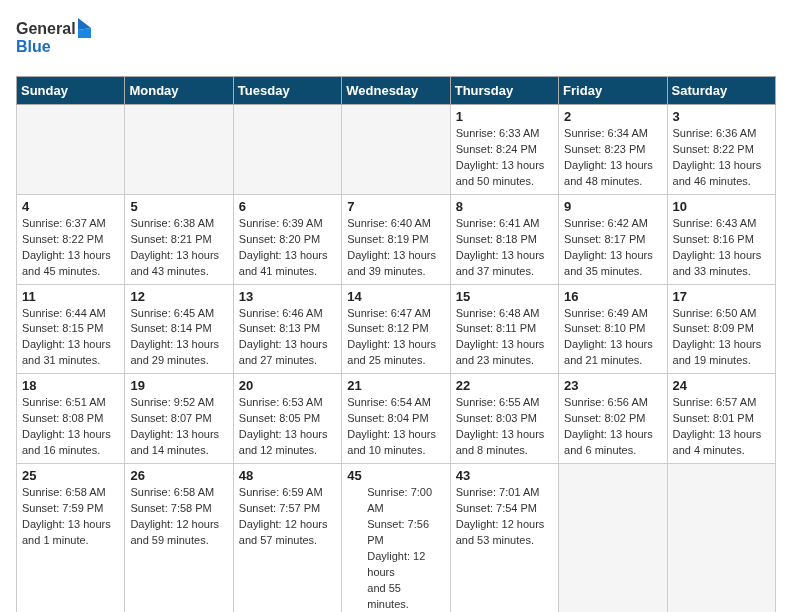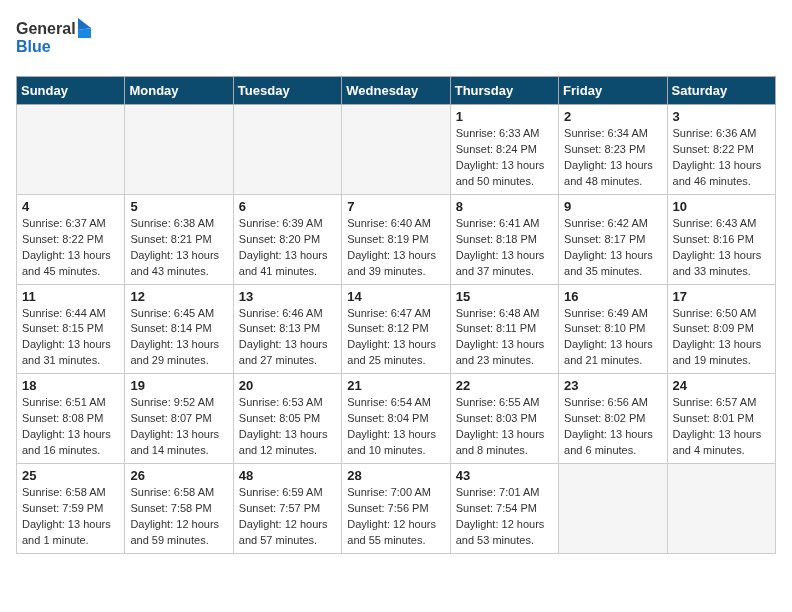--- a/index.html
+++ b/index.html
@@ -298,22 +298,22 @@
 and 59 minutes.</div>
         </td>
         <td>
           <span class="day-number">48</span>
           <div class="day-info" style="white-space: pre-line;">Sunrise: 6:59 AM
 Sunset: 7:57 PM
 Daylight: 12 hours
 and 57 minutes.</div>
         </td>
         <td>
-          <span class="day-number">28</span>
-          <div class="day-info" style="white-space: pre-line;">Sunrise: 7:00 AM
+          <span class="day-number">45</span>
+          <div class="day-info" style="white-space: pre-line; margin-left: 20px;">Sunrise: 7:00 AM
 Sunset: 7:56 PM
 Daylight: 12 hours
 and 55 minutes.</div>
         </td>
         <td>
           <span class="day-number">43</span>
           <div class="day-info" style="white-space: pre-line;">Sunrise: 7:01 AM
 Sunset: 7:54 PM
 Daylight: 12 hours
 and 53 minutes.</div>

